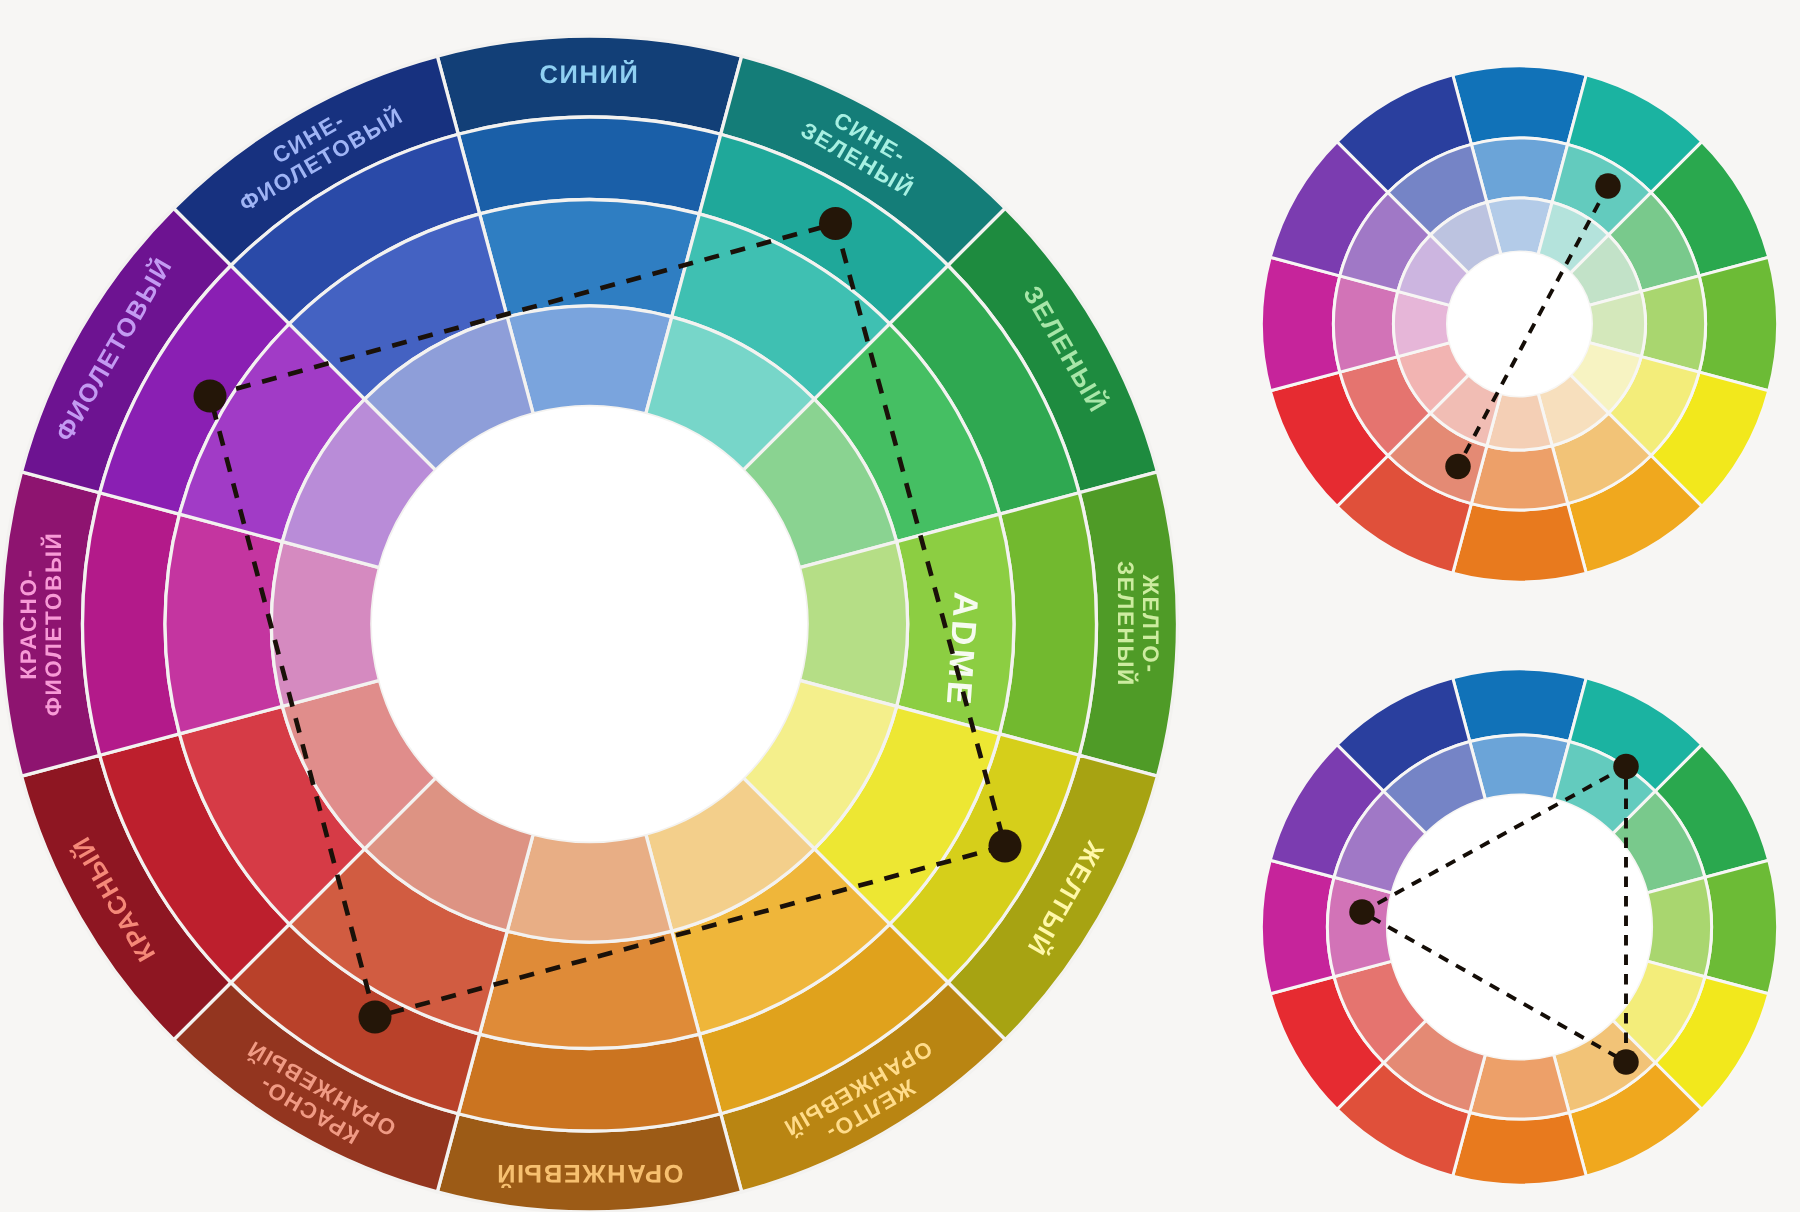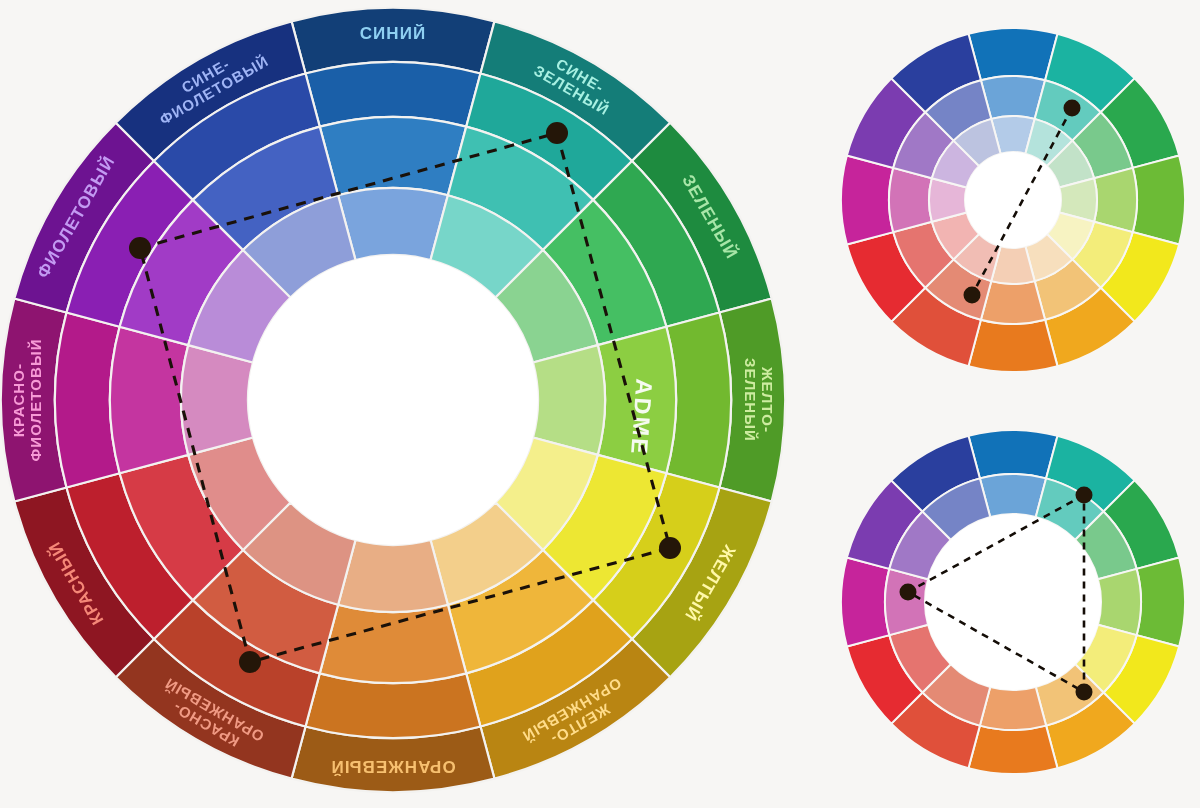--- a/index.html
+++ b/index.html
@@ -3,21 +3,21 @@
 <meta charset="utf-8">
 <style>
   html,body{margin:0;padding:0;}
   body{
     width:1200px;height:808px;
     background:#f7f6f4;
     font-family:"Liberation Sans",sans-serif;
     overflow:hidden;
     position:relative;
   }
-  #stage{position:absolute;left:0;top:0;width:1200px;height:660px;}
+  #stage{position:absolute;left:0;top:16px;width:1200px;height:660px;}
   svg{display:block;}
   .seg{stroke:#f3f2f0;stroke-width:2.2;}
   .seg-sm{stroke:#f7f6f4;stroke-width:2.0;}
   .hub{fill:#ffffff;stroke:none;}
   .wheel-label{
     font-family:"Liberation Sans",sans-serif;
     font-weight:bold;
     letter-spacing:1.1px;
     dominant-baseline:middle;
     text-anchor:middle;

